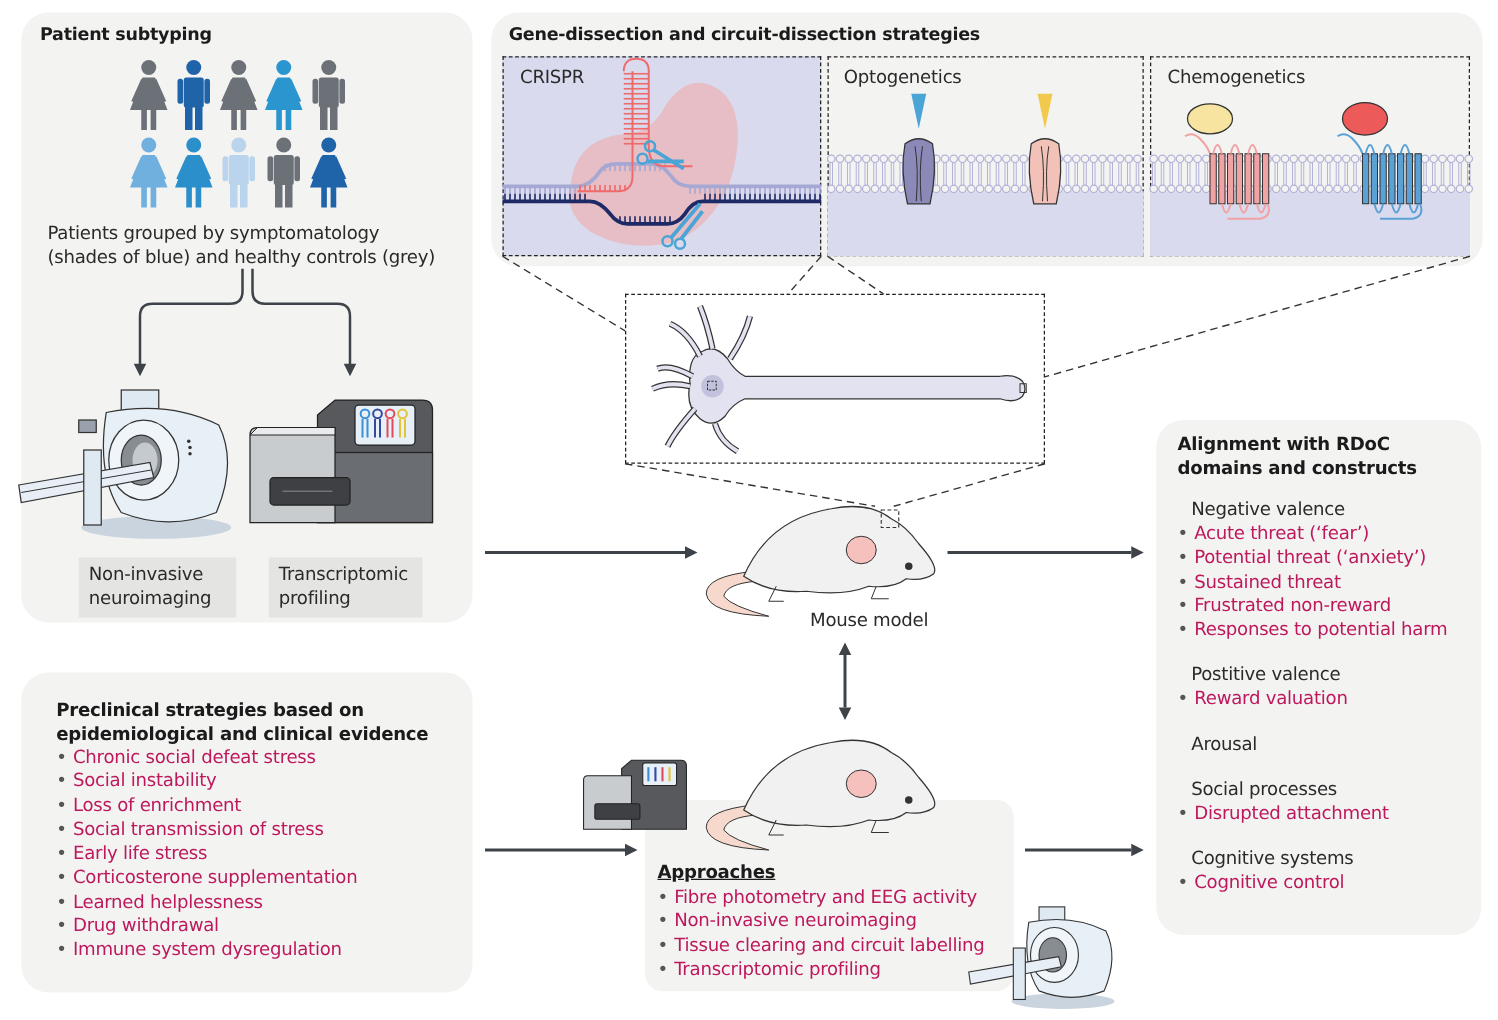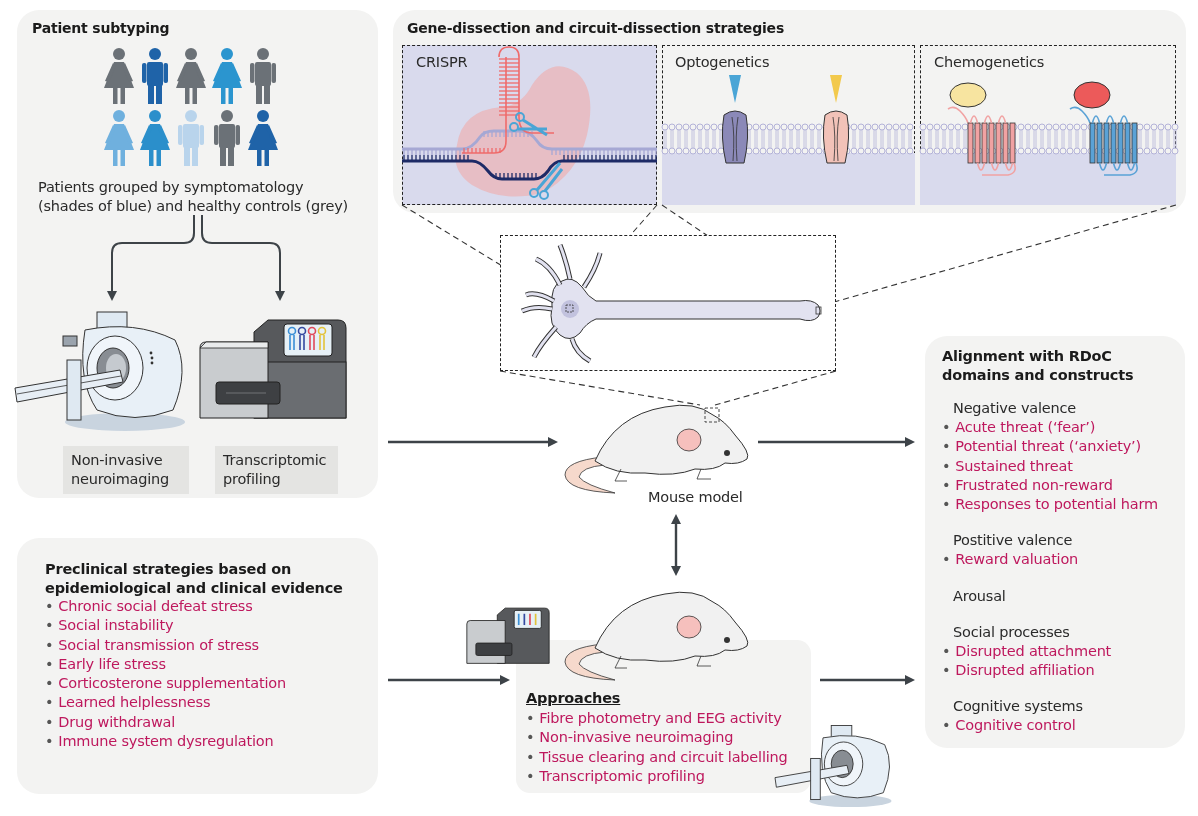--- a/index.html
+++ b/index.html
@@ -750,39 +750,39 @@
       </ul>
     </div>
     <div class="group">
       <div class="group-head">Arousal</div>
       <ul class="list"></ul>
     </div>
     <div class="group">
       <div class="group-head">Social processes</div>
       <ul class="list">
         <li>Disrupted attachment</li>
-        <li>Disrupted affiliation</li>
       </ul>
     </div>
     <div class="group">
       <div class="group-head">Cognitive systems</div>
       <ul class="list">
         <li>Cognitive control</li>
       </ul>
     </div>
   </div>
 
 <div class="panel" style="left:17px;top:538px;width:361px;height:256px;"></div>
 <div class="title" style="left:45px;top:560px;font-size:14.5px;line-height:19px;">
   <div>Preclinical strategies based on</div>
   <div>epidemiological and clinical evidence</div>
 </div>
 <ul id="preclinical-list" class="list" style="position:absolute;left:45px;top:597px;">
     <li>Chronic social defeat stress</li>
     <li>Social instability</li>
+    <li>Loss of enrichment</li>
     <li>Social transmission of stress</li>
     <li>Early life stress</li>
     <li>Corticosterone supplementation</li>
     <li>Learned helplessness</li>
     <li>Drug withdrawal</li>
     <li>Immune system dysregulation</li>
   </ul>
 
 <div class="panel" style="left:516px;top:640px;width:295px;height:153px;border-radius:14px;"></div>
 

